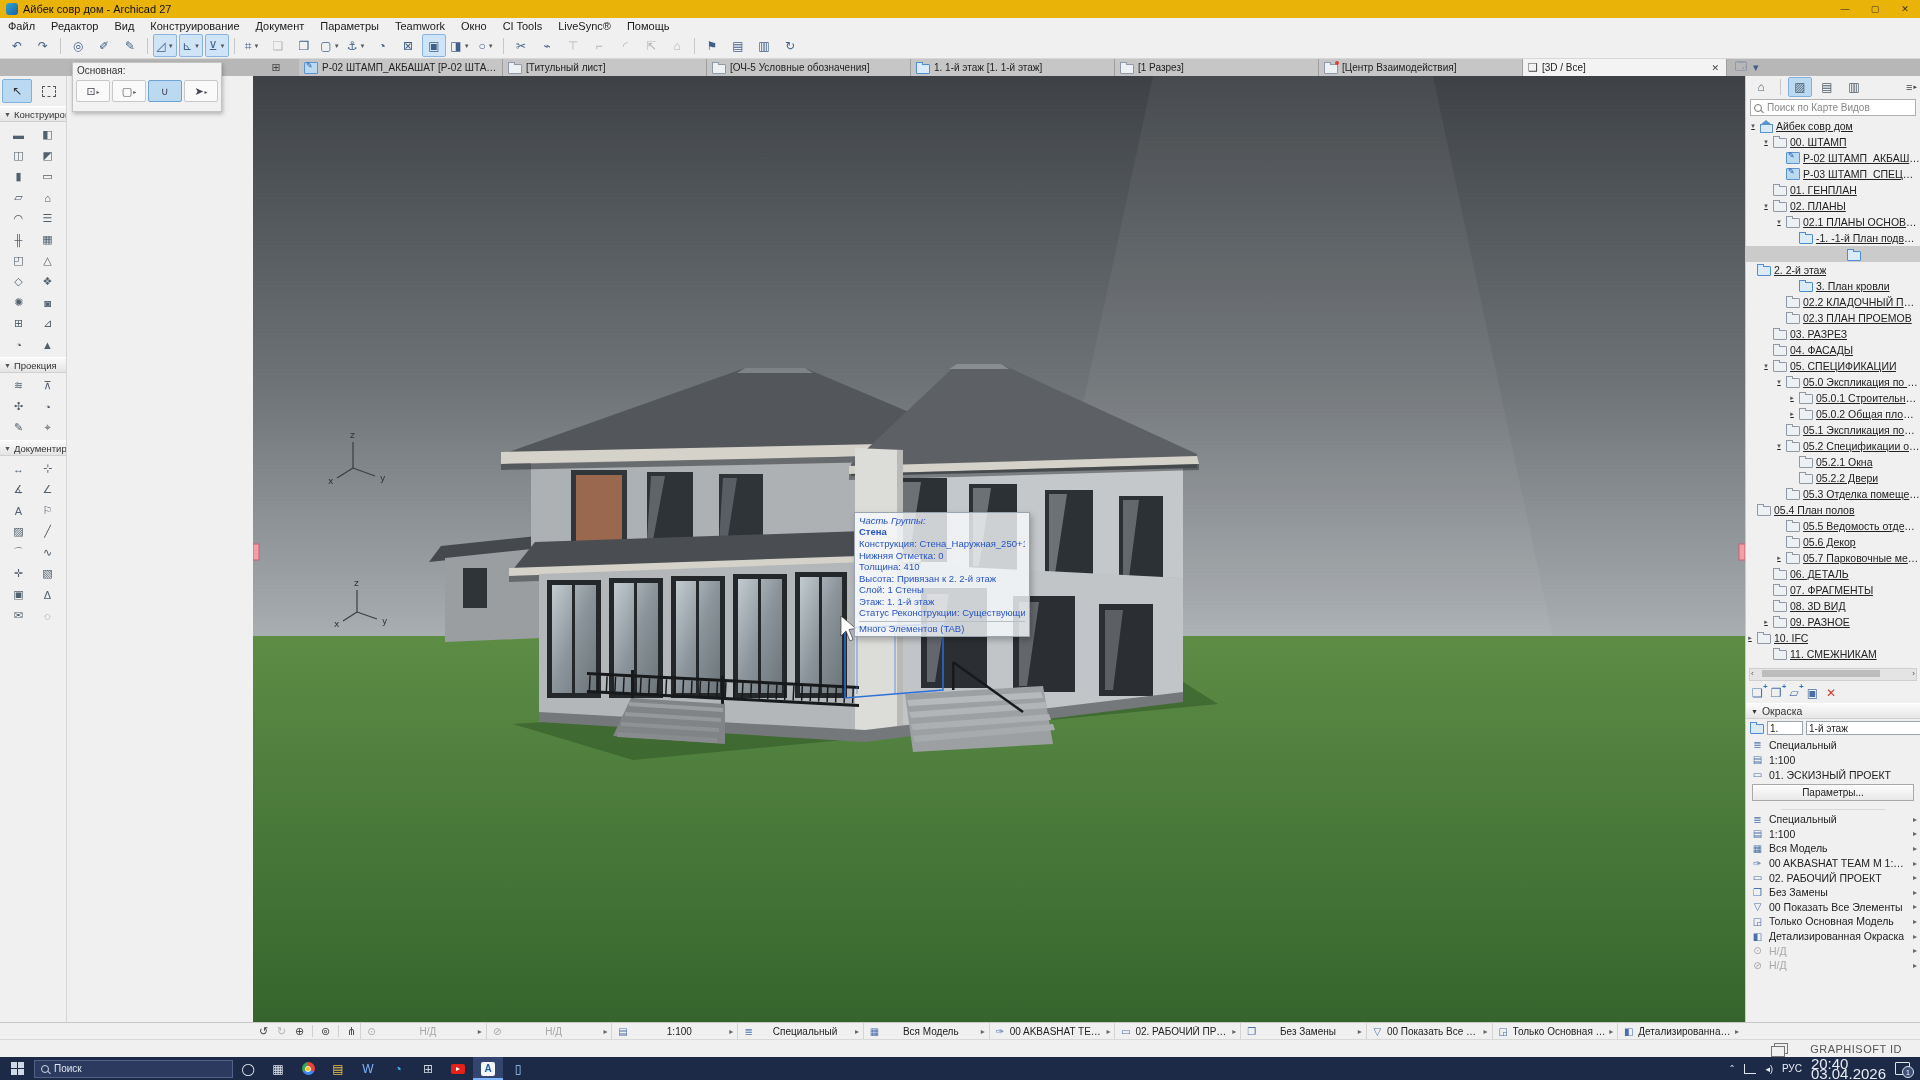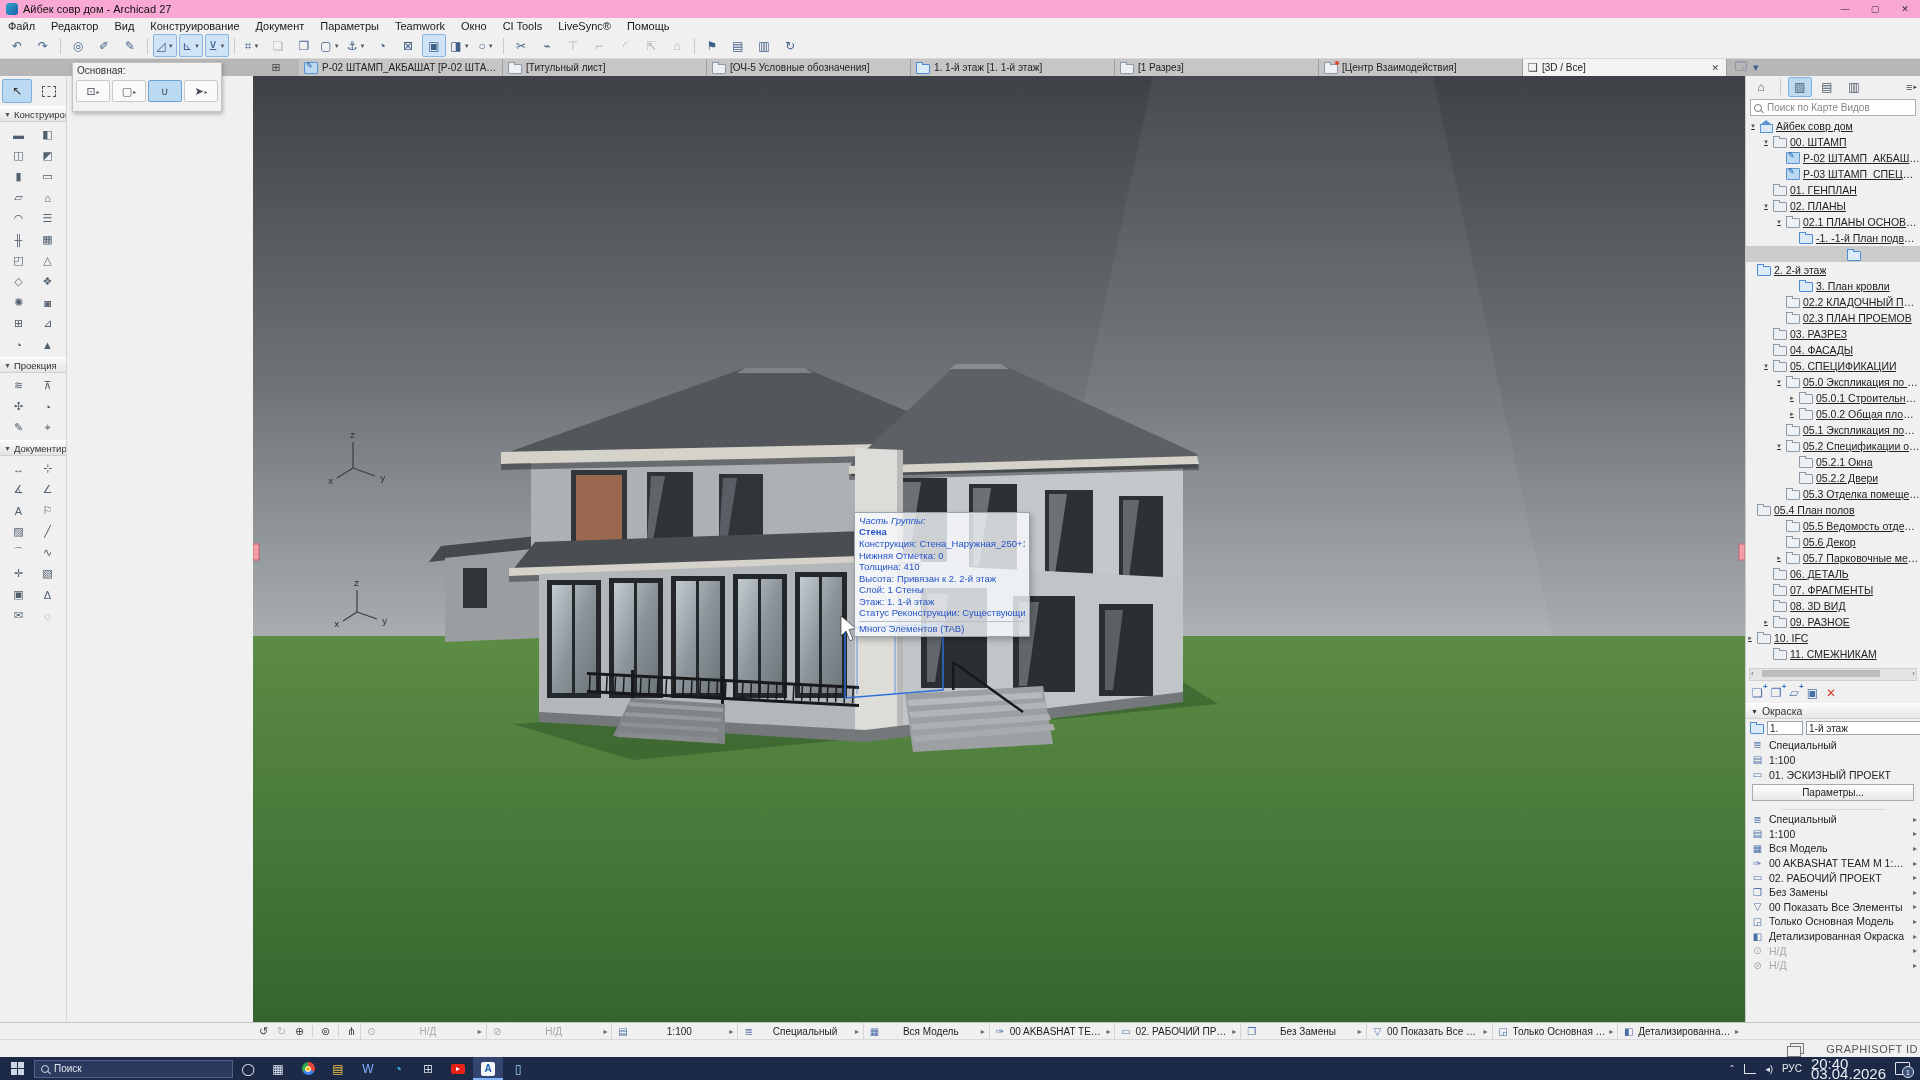--- a/index.html
+++ b/index.html
@@ -1,20 +1,20 @@
 <!DOCTYPE html>
 <html><head>
 <meta charset="utf-8">
 <style>
   html,body{margin:0;padding:0;width:1920px;height:1080px;overflow:hidden;
     font-family:"Liberation Sans","DejaVu Sans",sans-serif;background:#f0f0f0;
     -webkit-font-smoothing:antialiased;}
   .abs{position:absolute;}
   
-  #titlebar{left:0;top:0;width:1920px;height:18px;background:#f9a8d4;display:flex;align-items:center;font-size:11px;color:#111;}
+  #titlebar{left:0;top:0;width:1920px;height:18px;background:#eab308;display:flex;align-items:center;font-size:11px;color:#111;}
   #app-logo{width:12px;height:12px;margin:0 5px 0 6px;border-radius:3px;background:linear-gradient(135deg,#2fa7c7,#1b5fae);}
   #win-controls{position:absolute;right:0;top:0;height:18px;display:flex;}
   #win-controls .wbtn{width:30px;height:18px;display:flex;align-items:center;justify-content:center;font-size:9px;color:#333;}
   #menubar{left:0;top:18px;width:1920px;height:15px;background:#f0f0f0;display:flex;align-items:center;font-size:11px;color:#1a1a1a;border-bottom:1px solid #e2e2e2;}
   .menu-item{padding:0 8px;height:15px;display:flex;align-items:center;}
   
   #toolbar{left:0;top:33px;width:1920px;height:26px;background:#f0f0f0;display:flex;align-items:center;padding-left:4px;border-bottom:1px solid #d7d7d7;box-sizing:border-box;}
   .tbtn{height:21px;min-width:22px;display:flex;align-items:center;justify-content:center;font-size:12px;color:#40608a;border:1px solid transparent;border-radius:2px;margin:0 1px;}
   .tbtn.active{background:#cfe4f7;border-color:#8ab4e0;}
   .tbtn.disabled{color:#b5b5b5;}
@@ -112,21 +112,21 @@
   #qb-segs{display:flex;flex:1;height:100%;margin-right:177px;}
   .qseg{flex:1;display:flex;align-items:center;gap:3px;padding:0 4px;border-left:1px solid #d4d4d4;overflow:hidden;white-space:nowrap;}
   .qseg .pico{font-size:10px;}
   .qseg .lbl{flex:1;text-align:center;overflow:hidden;text-overflow:ellipsis;}
   .qseg .ar{font-size:8px;color:#666;}
   .qseg.disabled{color:#a8a8a8;}
   .qseg.disabled .pico{color:#a8a8a8;}
   
   #statusbar{left:0;top:1039px;width:1920px;height:18px;background:#f0f0f0;border-top:1px solid #d9d9d9;display:flex;align-items:center;font-size:10.5px;color:#222;box-sizing:border-box;}
   #status-msg{padding-left:4px;}
-  #brand{margin-left:auto;display:flex;align-items:center;gap:22px;padding-right:2px;color:#555;font-size:11px;letter-spacing:.5px;}
+  #brand{margin-left:auto;display:flex;align-items:center;gap:22px;padding-right:18px;color:#555;font-size:11px;letter-spacing:.5px;}
   .winstack{width:12px;height:9px;border:1.2px solid #777;position:relative;}
   .winstack::before{content:"";position:absolute;left:-4px;top:2px;width:12px;height:9px;border:1.2px solid #777;background:#f0f0f0;}
   
   #taskbar{left:0;top:1057px;width:1920px;height:23px;background:#1d2a47;display:flex;align-items:center;color:#e8ecf2;}
   #start{width:34px;height:23px;display:flex;align-items:center;justify-content:center;}
   .winlogo{display:grid;grid-template-columns:6px 6px;grid-template-rows:6px 6px;gap:1px;}
   .winlogo span{background:#cfd8e6;}
   #tb-search{width:185px;height:16px;background:#2b3a5e;border:1px solid #51618a;display:flex;align-items:center;gap:5px;padding:0 6px;font-size:10px;color:#dfe5ee;}
   #tb-search .mag{border-color:#cfd6e2;}
   #tb-search .mag::after{background:#cfd6e2;}

